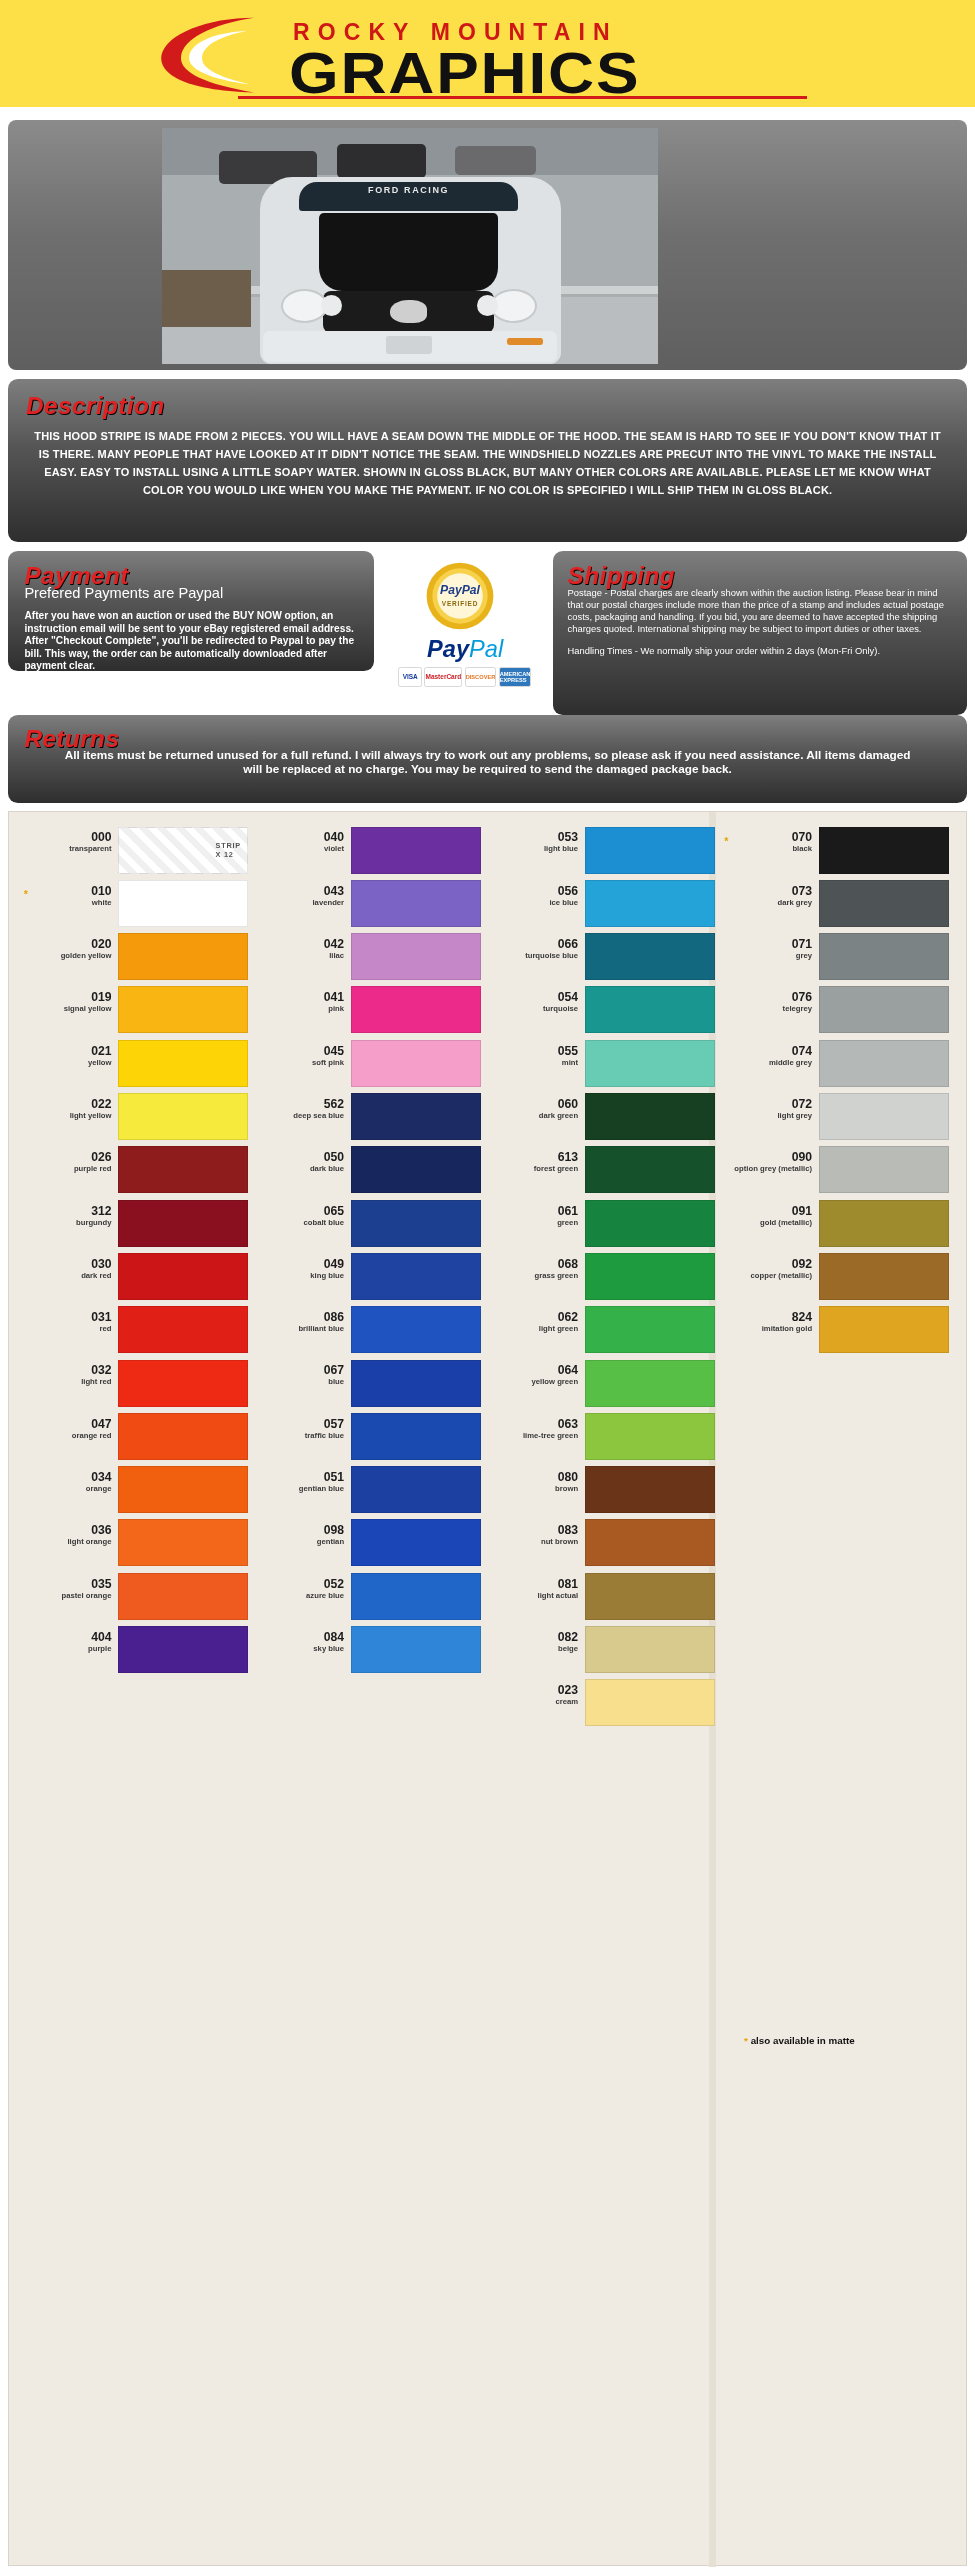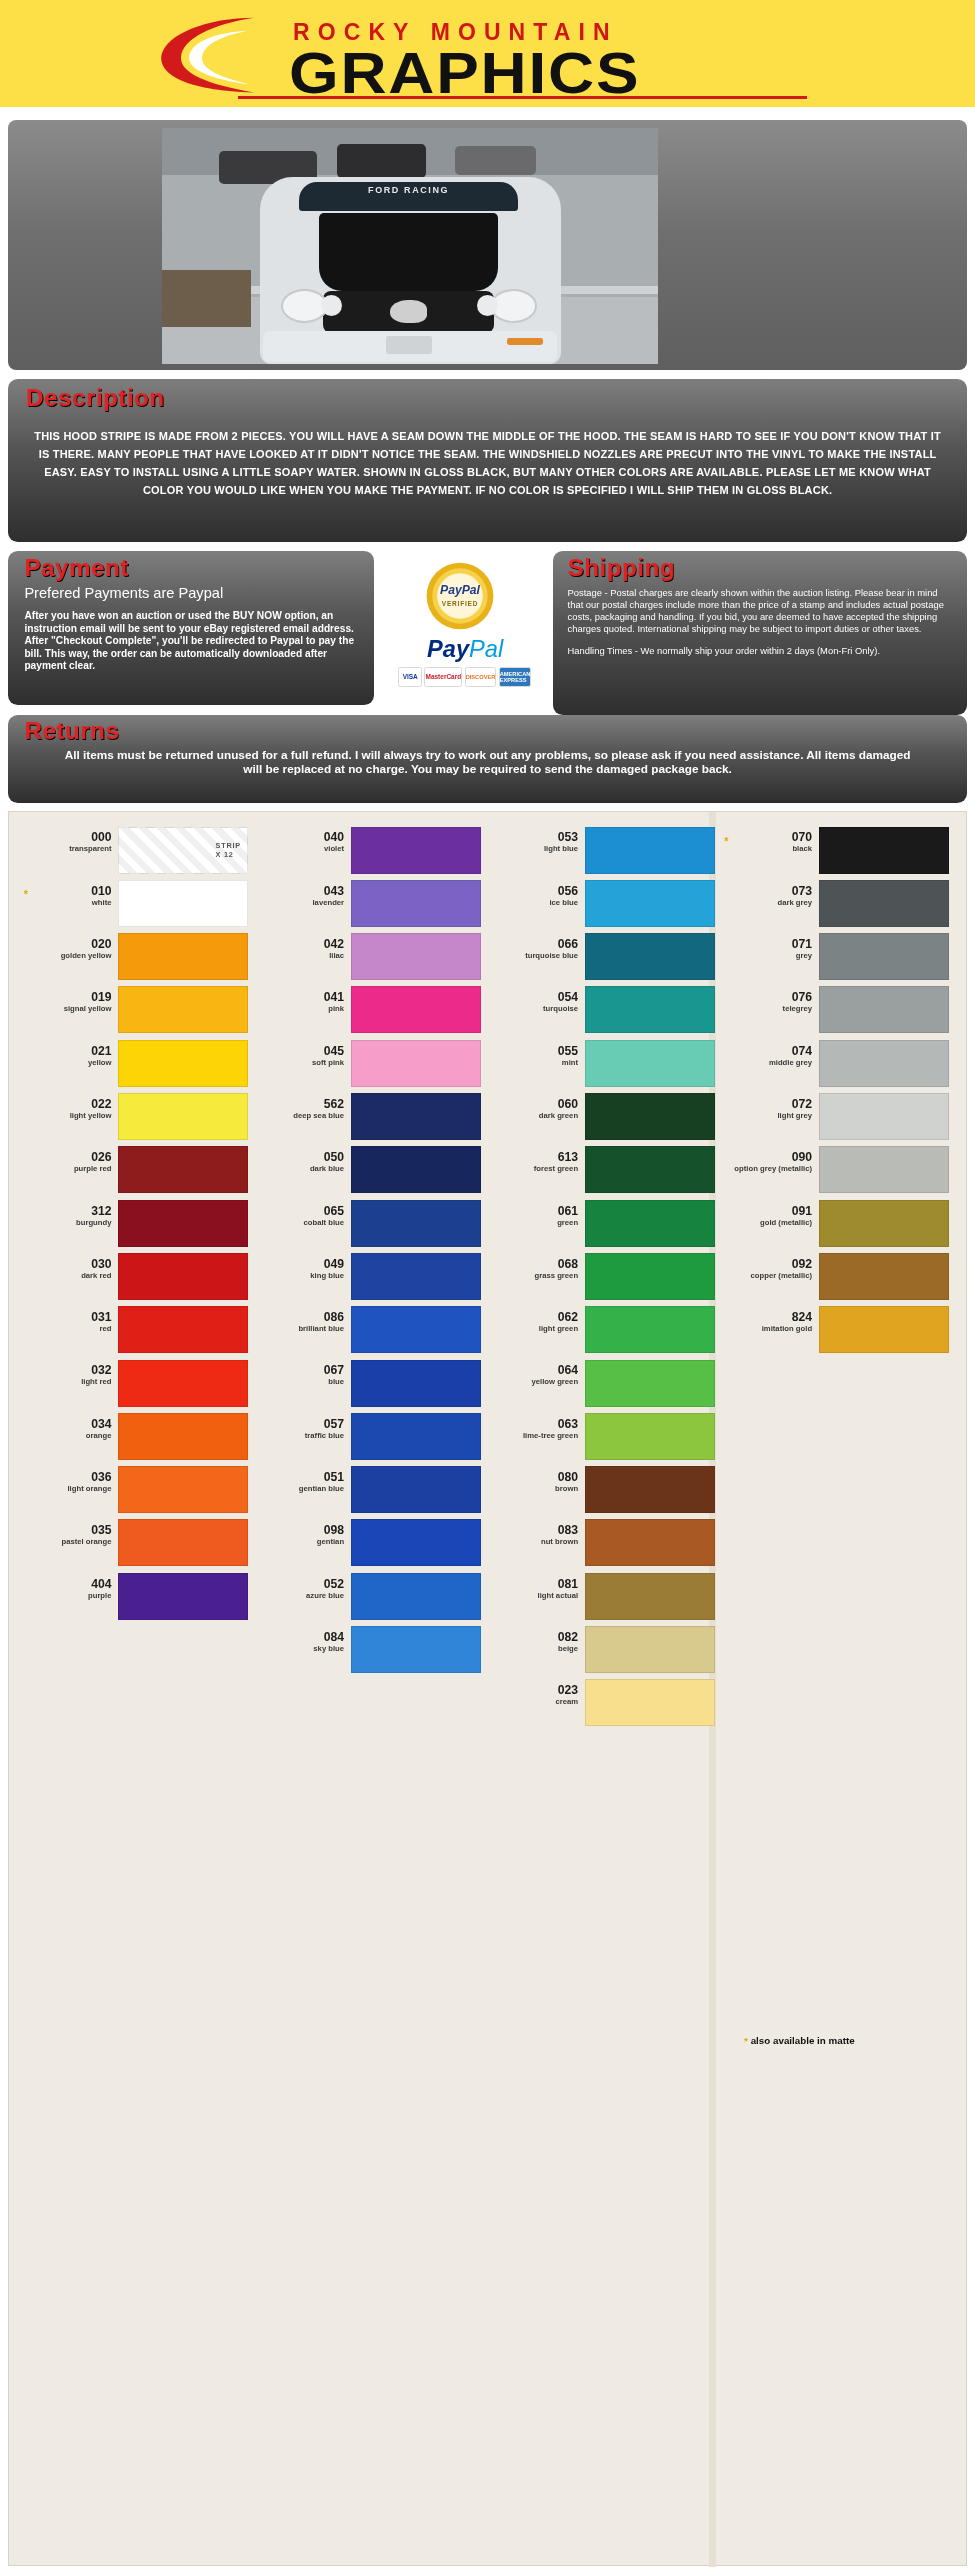--- a/index.html
+++ b/index.html
@@ -103,38 +103,40 @@
 
   
   .panel {
     position:absolute;
     background:linear-gradient(to bottom,#7e7e7e 0%,#555 42%,#2e2e2e 100%);
     border-radius:9.8px;
   }
   .panel-title {
     color:#e02222;
     font-weight:bold;
+    font-style:italic;
     font-size:24.4px;
     letter-spacing:0.4px;
     text-shadow:0.8px 0.8px 0 #000;
     font-family:"Liberation Sans", sans-serif;
+    margin-top:8px;
   }
 
   
   #desc-panel { left:8.1px; top:379px; width:959px; height:163px; }
   #desc-title { position:absolute; left:18px; top:4.9px; }
   .desc-body {
     position:absolute; left:19.5px; top:48px; width:920px;
     color:#ffffff; font-size:11px; line-height:18px; text-align:center;
     font-weight:bold; letter-spacing:0.2px;
     font-family:"Liberation Sans", sans-serif;
   }
 
   
-  #pay-panel { left:8.1px; top:551px; width:366px; height:154px; }
+  #pay-panel { left:8.1px; top:551px; width:366px; height:120px; }
   #pay-title { position:absolute; left:16.3px; top:3.3px; }
   .pay-sub {
     position:absolute; left:16.3px; top:34px; width:333px;
     color:#ffffff; font-size:14.6px; font-weight:normal;
   }
   .pay-body {
     position:absolute; left:16.3px; top:59px; width:333px;
     color:#ffffff; font-size:10.2px; line-height:12.6px; font-weight:bold;
   }
 
@@ -394,20 +396,27 @@
         </div>
         <div class="swatch-row">
           <div class="sw-label">
             <div class="sw-code">032</div>
             <div class="sw-name">light red</div>
           </div>
           <div class="sw-chip" style="background: rgb(239, 42, 20);"></div>
         </div>
         <div class="swatch-row">
           <div class="sw-label">
+            <div class="sw-code">047</div>
+            <div class="sw-name">orange red</div>
+          </div>
+          <div class="sw-chip" style="background: rgb(239, 75, 19);"></div>
+        </div>
+        <div class="swatch-row">
+          <div class="sw-label">
             <div class="sw-code">034</div>
             <div class="sw-name">orange</div>
           </div>
           <div class="sw-chip" style="background: rgb(240, 96, 14);"></div>
         </div>
         <div class="swatch-row">
           <div class="sw-label">
             <div class="sw-code">036</div>
             <div class="sw-name">light orange</div>
           </div>

